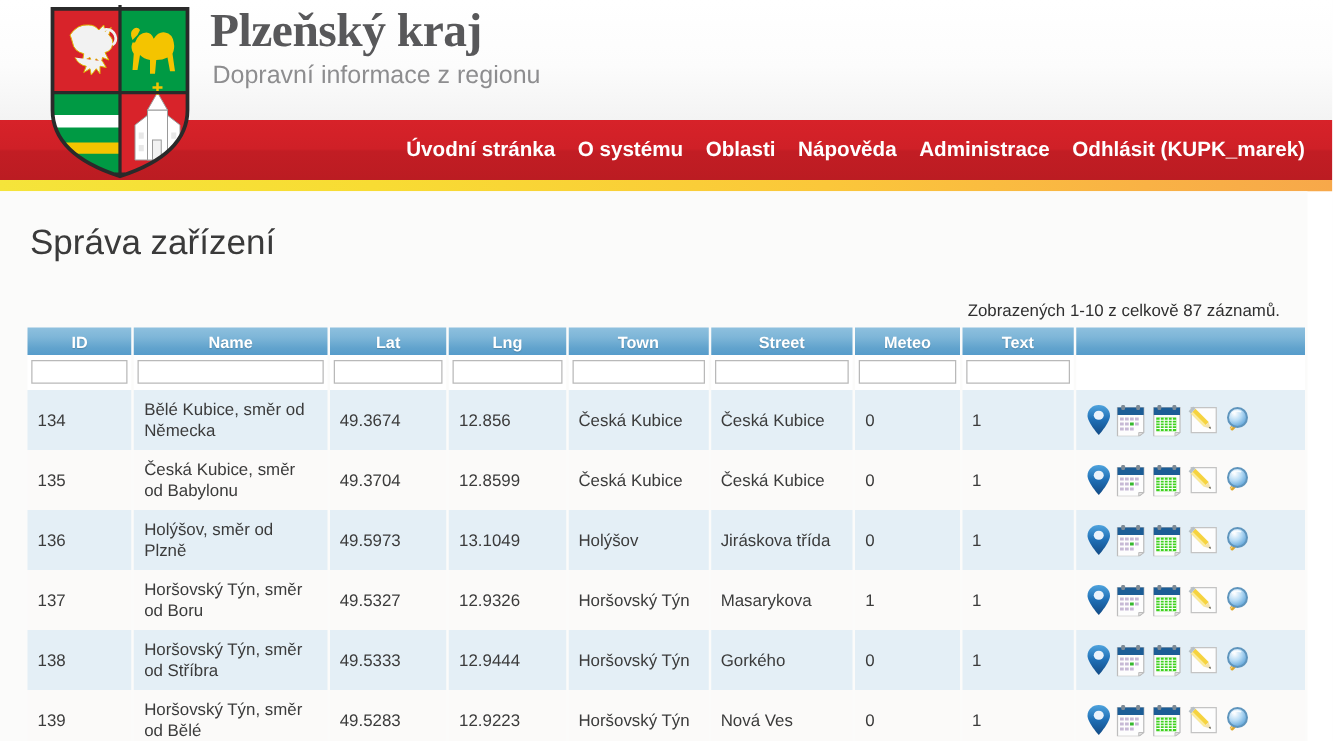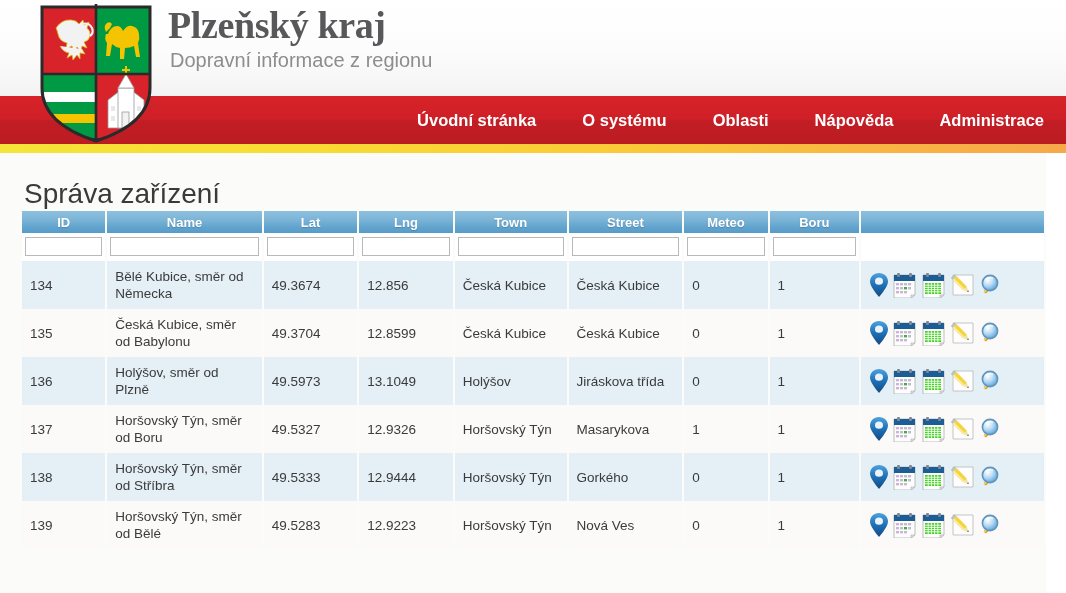--- a/index.html
+++ b/index.html
@@ -59,21 +59,21 @@
     height: 48px;
     background: linear-gradient(to bottom, #d72229 0%, #cf2027 48%, #c21d24 52%, #bb1c22 100%);
     display: flex;
     align-items: center;
     justify-content: flex-end;
     padding-right: 22px;
   }
   .nav-items {
     display: flex;
     align-items: center;
-    gap: 46px;
+    gap: 18px;
   }
   .nav-link {
     color: #ffffff;
     font-size: 16.5px;
     font-weight: bold;
     text-decoration: none;
     white-space: nowrap;
     cursor: pointer;
     line-height: 20px;
   }
@@ -252,27 +252,29 @@
     </div>
   </div>
 
   <div class="nav-bar">
     <div class="nav-items">
       <a class="nav-link" href="#">Úvodní stránka</a>
       <a class="nav-link" href="#">O systému</a>
       <a class="nav-link" href="#">Oblasti</a>
       <a class="nav-link" href="#">Nápověda</a>
       <a class="nav-link" href="#">Administrace</a>
+      <a class="nav-link" href="#">Odhlásit (KUPK_marek)</a>
     </div>
   </div>
   <div class="accent-strip"></div>
 
   <div class="content">
     <div class="content-inner">
       <h1 class="page-title">Správa zařízení</h1>
+      <div class="record-info">Zobrazených 1-10 z celkově 87 záznamů.</div>
 
       <table class="grid">
         <colgroup>
           <col class="c-id">
             <col class="c-name">
             <col class="c-lat">
             <col class="c-lng">
           <col class="c-town">
             <col class="c-street">
             <col class="c-meteo">
@@ -281,21 +283,21 @@
         </colgroup>
         <thead>
           <tr>
             <th>ID</th>
             <th>Name</th>
             <th>Lat</th>
             <th>Lng</th>
             <th>Town</th>
             <th>Street</th>
             <th>Meteo</th>
-            <th>Boru</th>
+            <th>Text</th>
             <th></th>
           </tr>
         </thead>
         <tbody>
           <tr class="filter-row">
             <td><input class="filter-input" type="text" value="" style=""></td>
             <td><input class="filter-input" type="text" value="" style=""></td>
             <td><input class="filter-input" type="text" value="" style=""></td>
             <td><input class="filter-input" type="text" value="" style=""></td>
             <td><input class="filter-input" type="text" value="" style=""></td>

